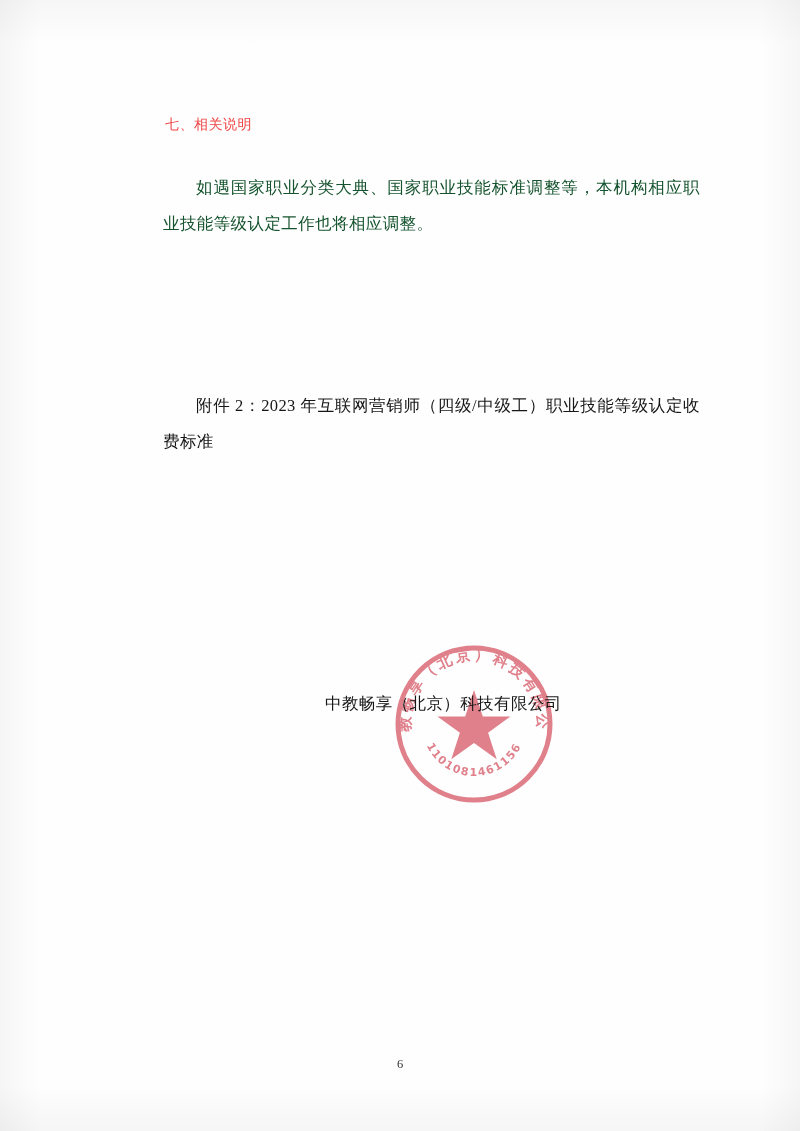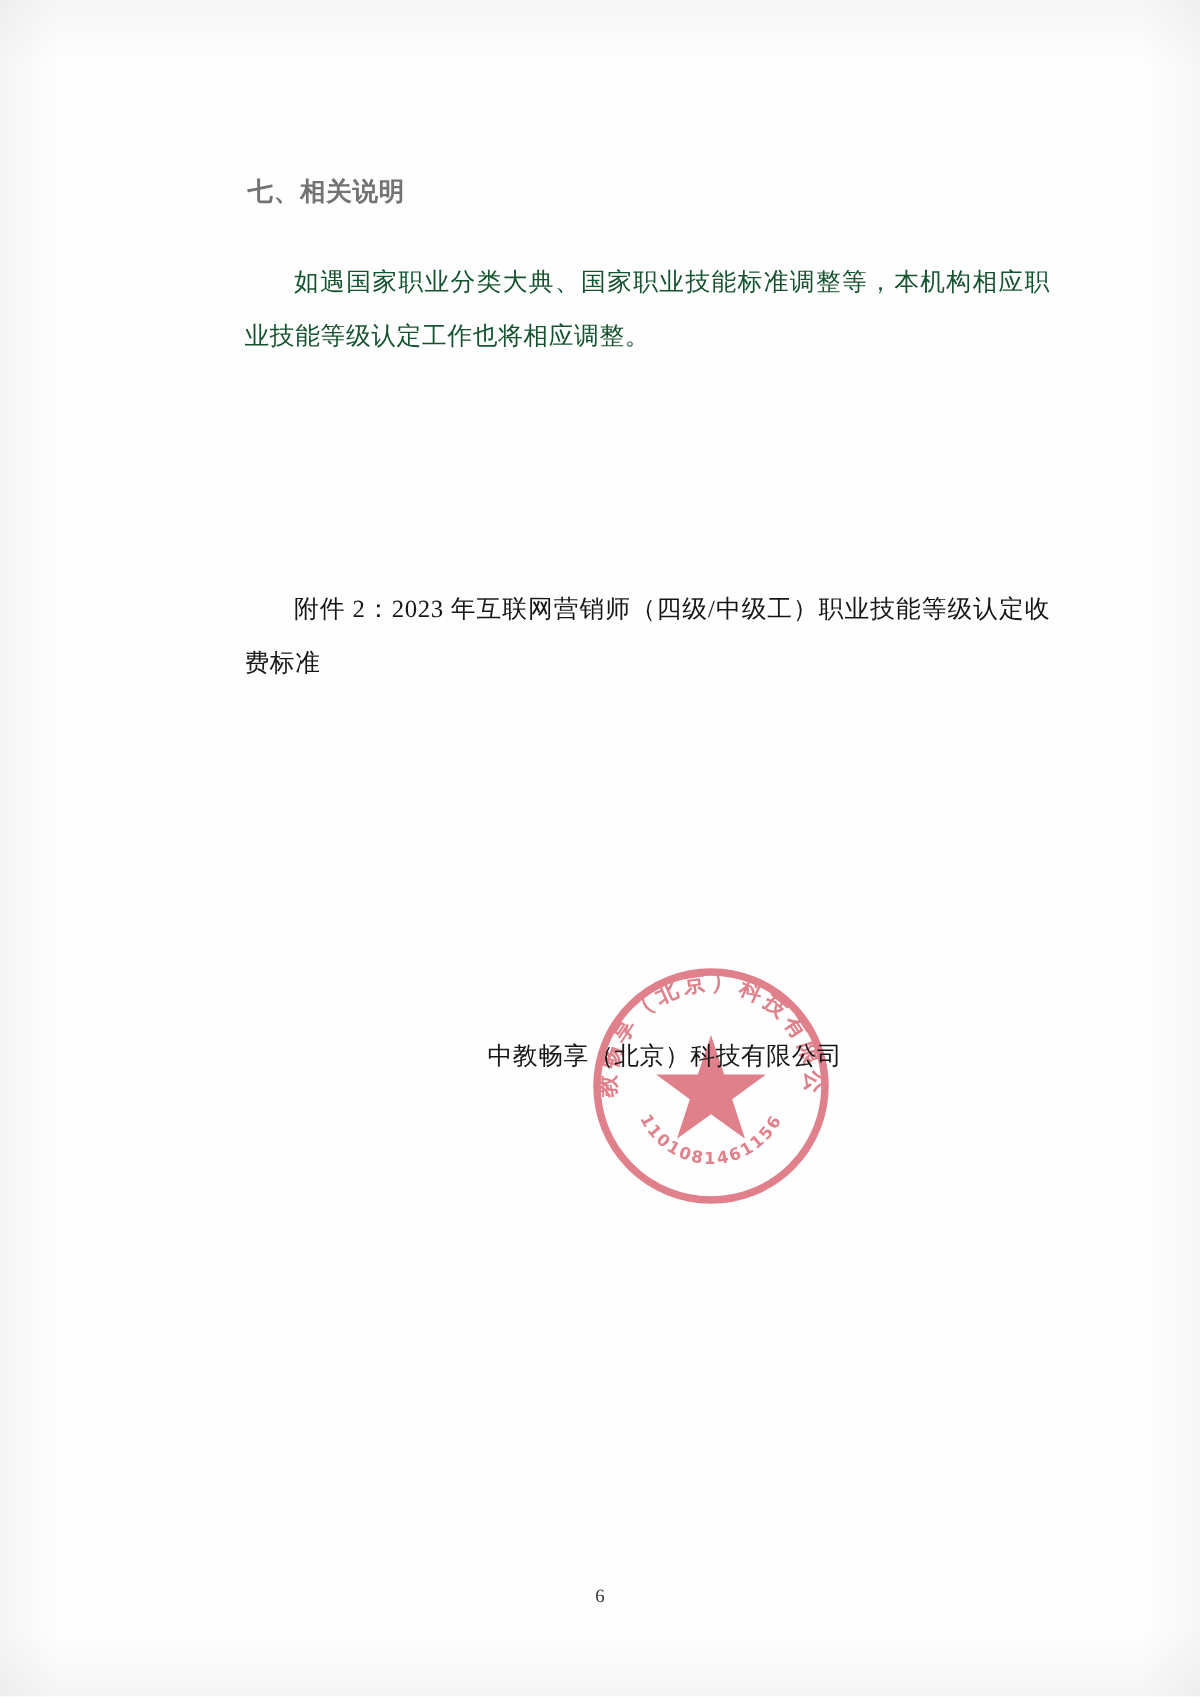--- a/index.html
+++ b/index.html
@@ -37,25 +37,25 @@
     position: absolute;
     left: 135px;
     top: 0;
     width: 545px;
   }
 
   .section-heading {
     position: absolute;
     left: 30px;
     top: 116px;
-    font-size: 17px;
-    font-weight: bold;
+    font-size: 14px;
+    font-weight: normal;
     letter-spacing: 0.5px;
     font-family: "DejaVu Sans", "Liberation Sans", sans-serif;
-    color: #737373;
+    color: #ef4444;
   }
 
   .para {
     position: absolute;
     font-size: 16.5px;
     line-height: 36px;
     letter-spacing: 0.4px;
     text-align: justify;
     color: #14532d;
   }

